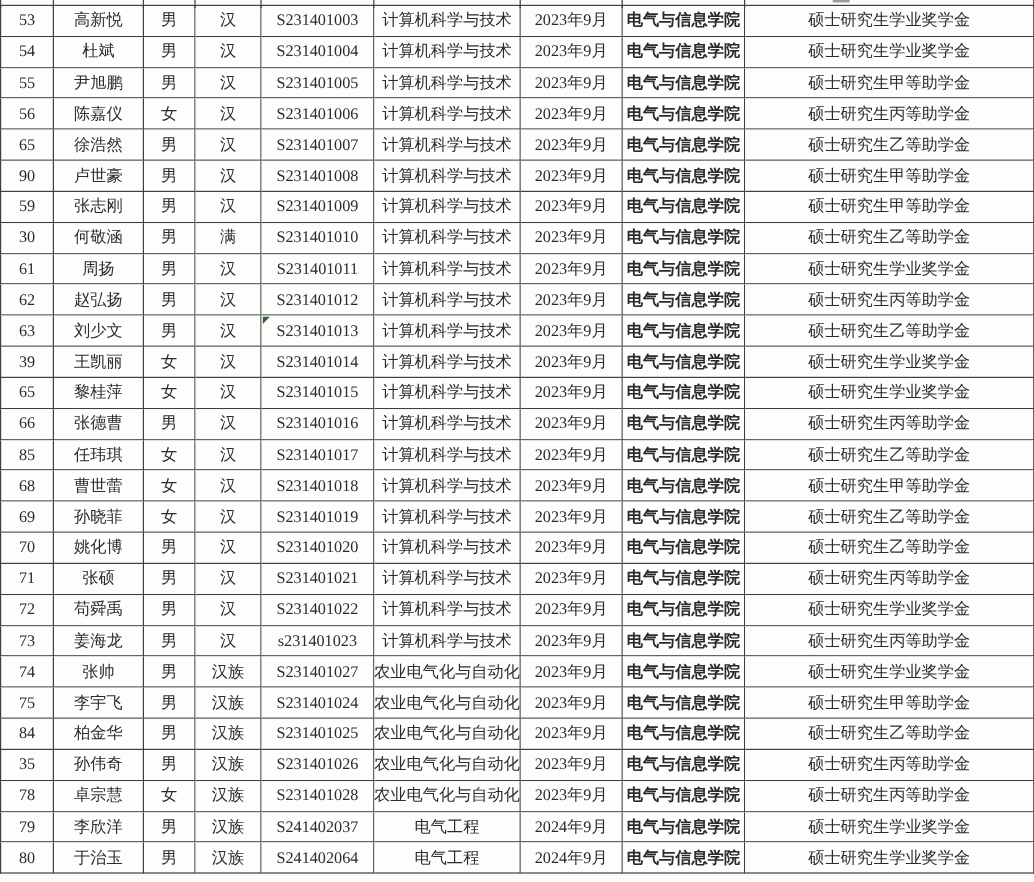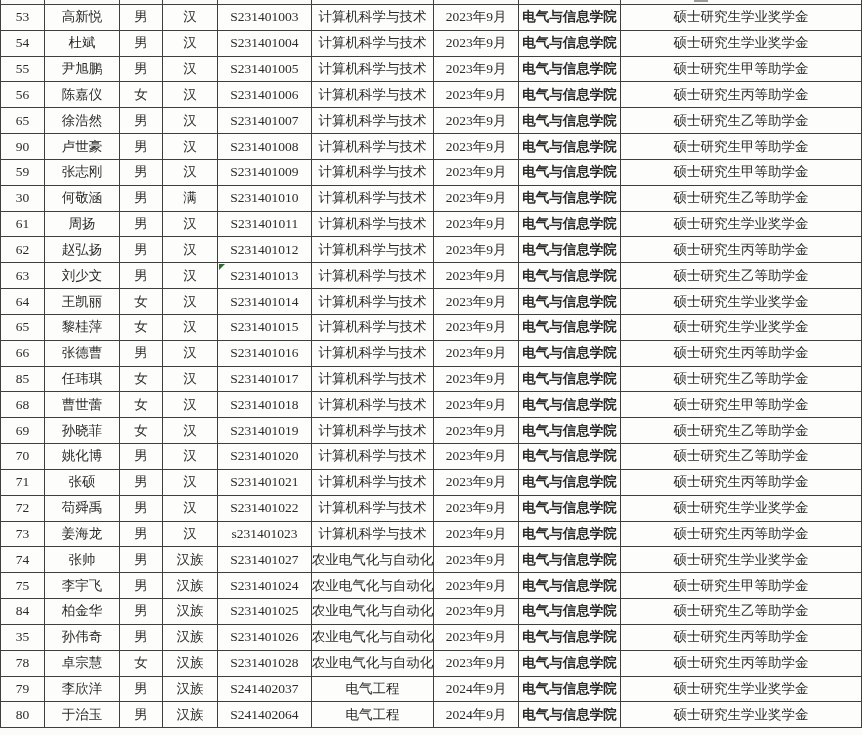--- a/index.html
+++ b/index.html
@@ -398,21 +398,21 @@
       </div>
       <div class="cell c7">
         <span>电气与信息学院</span>
       </div>
       <div class="cell c8">
         <span>硕士研究生乙等助学金</span>
       </div>
     </div>
     <div class="row">
       <div class="cell c0">
-        <span>64</span>
+        <span>39</span>
       </div>
       <div class="cell c1">
         <span>王凯丽</span>
       </div>
       <div class="cell c2">
         <span>女</span>
       </div>
       <div class="cell c3">
         <span>汉</span>
       </div>

